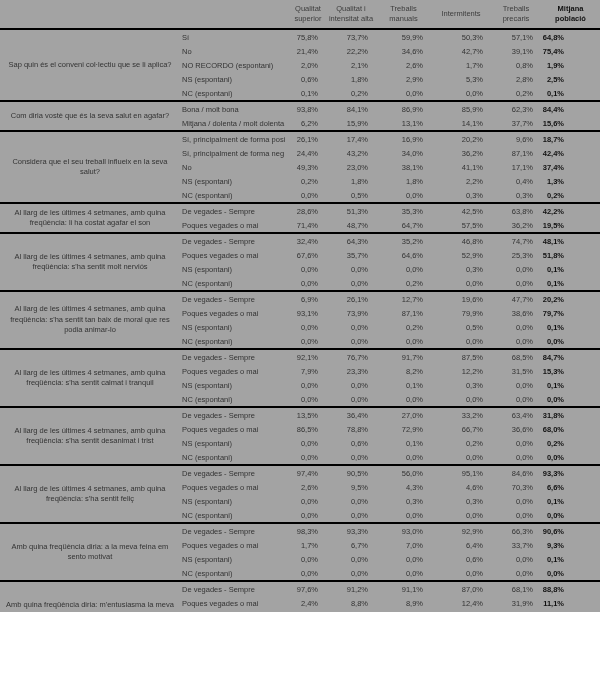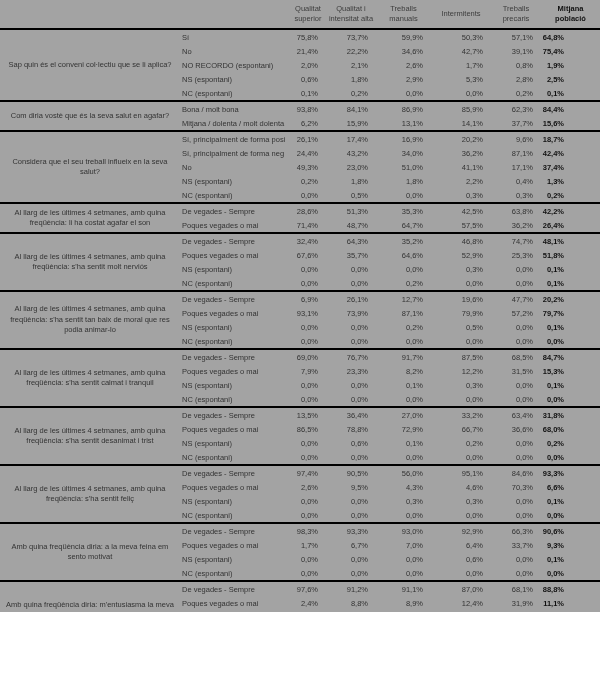--- a/index.html
+++ b/index.html
@@ -192,21 +192,21 @@
           <td class="num">43,2%</td>
           <td class="num">34,0%</td>
           <td class="num">36,2%</td>
           <td class="num">87,1%</td>
           <td class="num last">42,4%</td>
         </tr>
         <tr>
           <td class="label-cell">No</td>
           <td class="num">49,3%</td>
           <td class="num">23,0%</td>
-          <td class="num">51,0%</td>
+          <td class="num">38,1%</td>
           <td class="num">41,1%</td>
           <td class="num">17,1%</td>
           <td class="num last">37,4%</td>
         </tr>
         <tr>
           <td class="label-cell">NS (espontani)</td>
           <td class="num">0,2%</td>
           <td class="num">1,8%</td>
           <td class="num">1,8%</td>
           <td class="num">2,2%</td>
@@ -232,21 +232,21 @@
           <td class="num">63,8%</td>
           <td class="num last">42,2%</td>
         </tr>
         <tr>
           <td class="label-cell">Poques vegades o mai</td>
           <td class="num">71,4%</td>
           <td class="num">48,7%</td>
           <td class="num">64,7%</td>
           <td class="num">57,5%</td>
           <td class="num">36,2%</td>
-          <td class="num last">26,4%</td>
+          <td class="num last">19,5%</td>
         </tr>
         <tr class="group-start">
           <th class="q-cell" rowspan="4">Al llarg de les últimes 4 setmanes, amb quina freqüència: s'ha sentit molt nerviós</th>
           <td class="label-cell">De vegades - Sempre</td>
           <td class="num">32,4%</td>
           <td class="num">64,3%</td>
           <td class="num">35,2%</td>
           <td class="num">46,8%</td>
           <td class="num">74,7%</td>
           <td class="num last">48,1%</td>
@@ -287,21 +287,21 @@
           <td class="num">19,6%</td>
           <td class="num">47,7%</td>
           <td class="num last">20,2%</td>
         </tr>
         <tr>
           <td class="label-cell">Poques vegades o mai</td>
           <td class="num">93,1%</td>
           <td class="num">73,9%</td>
           <td class="num">87,1%</td>
           <td class="num">79,9%</td>
-          <td class="num">57,2%</td>
+          <td class="num">38,6%</td>
           <td class="num last">79,7%</td>
         </tr>
         <tr>
           <td class="label-cell">NS (espontani)</td>
           <td class="num">0,0%</td>
           <td class="num">0,0%</td>
           <td class="num">0,2%</td>
           <td class="num">0,5%</td>
           <td class="num">0,0%</td>
           <td class="num last">0,1%</td>
@@ -311,21 +311,21 @@
           <td class="num">0,0%</td>
           <td class="num">0,0%</td>
           <td class="num">0,0%</td>
           <td class="num">0,0%</td>
           <td class="num">0,0%</td>
           <td class="num last">0,0%</td>
         </tr>
         <tr class="group-start">
           <th class="q-cell" rowspan="4">Al llarg de les últimes 4 setmanes, amb quina freqüència: s'ha sentit calmat i tranquil</th>
           <td class="label-cell">De vegades - Sempre</td>
-          <td class="num">69,0%</td>
+          <td class="num">92,1%</td>
           <td class="num">76,7%</td>
           <td class="num">91,7%</td>
           <td class="num">87,5%</td>
           <td class="num">68,5%</td>
           <td class="num last">84,7%</td>
         </tr>
         <tr>
           <td class="label-cell">Poques vegades o mai</td>
           <td class="num">7,9%</td>
           <td class="num">23,3%</td>

